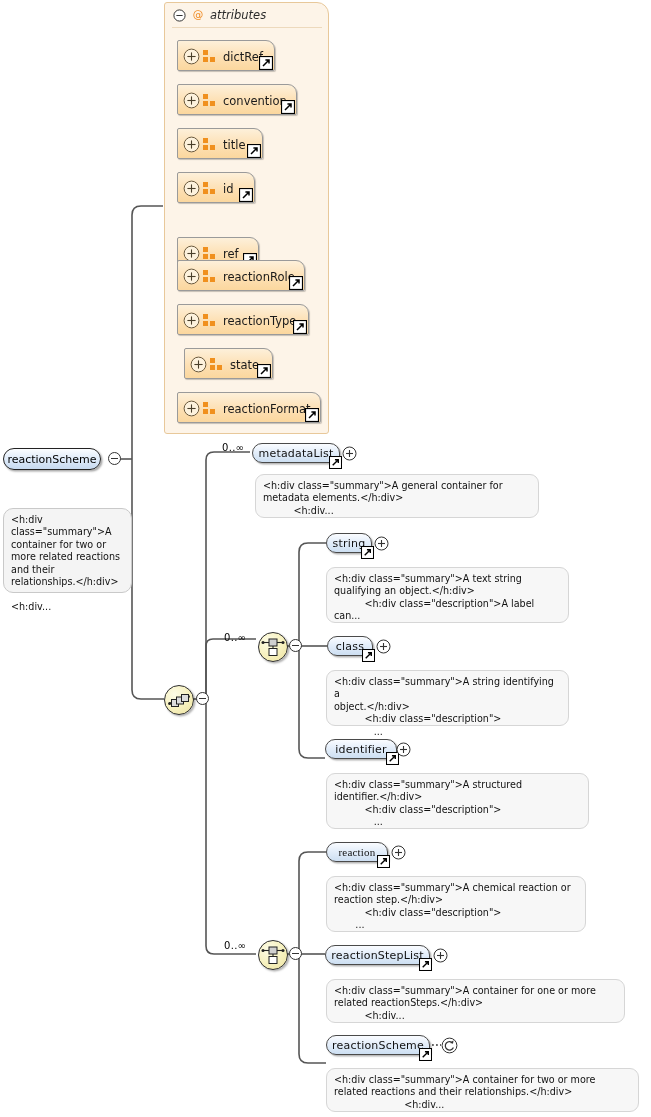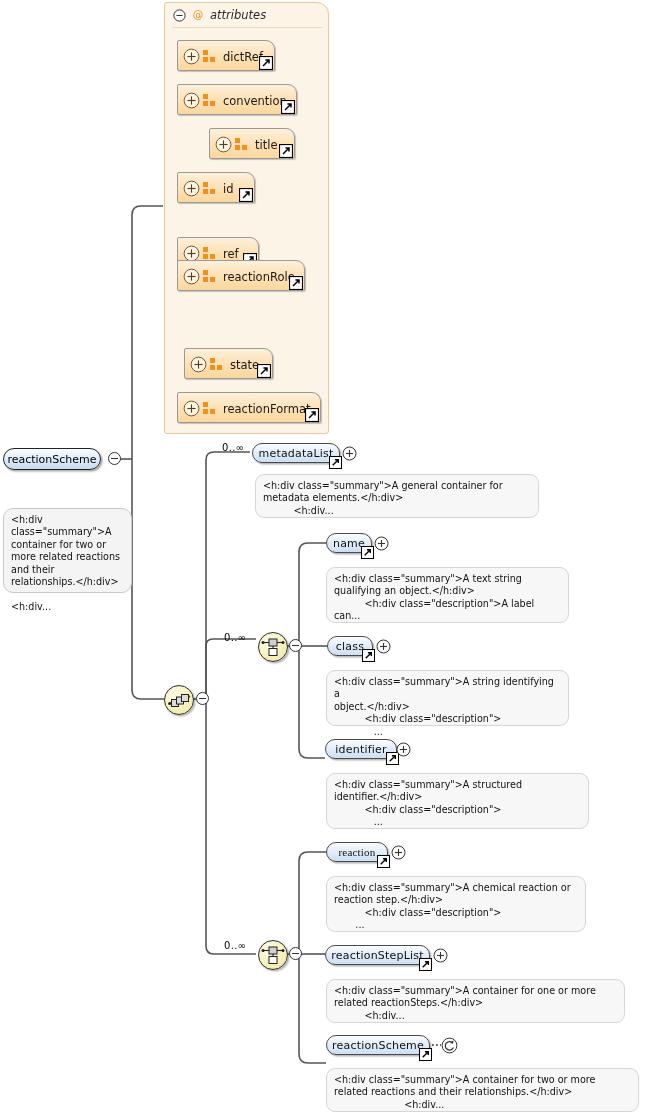--- a/index.html
+++ b/index.html
@@ -161,21 +161,21 @@
       <rect x="0" y="7" width="5" height="5" fill="#f0901e"></rect>
       <rect x="7" y="7" width="5" height="5" fill="#f0901e"></rect>
     </svg>
     <span class="nm">convention</span>
     <svg class="arrow" width="14" height="14" viewBox="0 0 14 14">
       <rect x="0.5" y="0.5" width="13" height="13" fill="#fff" stroke="#000" stroke-width="1.2"></rect>
       <path d="M4 10 L10 4 M6.4 4 H10 V7.6" stroke="#000" stroke-width="1.5" fill="none"></path>
     </svg>
   </div>
 
-  <div class="attr-box" style="left:177px;top:128px;width:86px;margin-left:32px;">
+  <div class="attr-box" style="left:177px;top:128px;width:86px;">
     <svg class="plus" width="17" height="17" viewBox="0 0 17 17">
       <circle cx="8.5" cy="8.5" r="7.4" fill="#fdf2dd" stroke="#6b5a3e" stroke-width="1"></circle>
       <line x1="4.4" y1="8.5" x2="12.6" y2="8.5" stroke="#4a3f2b" stroke-width="1.1"></line>
       <line x1="8.5" y1="4.4" x2="8.5" y2="12.6" stroke="#4a3f2b" stroke-width="1.1"></line>
     </svg>
     <svg class="sq" width="14" height="13" viewBox="0 0 14 13">
       <rect x="0" y="0" width="5" height="5" fill="#f0901e"></rect>
       <rect x="0" y="7" width="5" height="5" fill="#f0901e"></rect>
       <rect x="7" y="7" width="5" height="5" fill="#f0901e"></rect>
     </svg>
@@ -233,20 +233,37 @@
       <rect x="0" y="7" width="5" height="5" fill="#f0901e"></rect>
       <rect x="7" y="7" width="5" height="5" fill="#f0901e"></rect>
     </svg>
     <span class="nm">reactionRole</span>
     <svg class="arrow" width="14" height="14" viewBox="0 0 14 14">
       <rect x="0.5" y="0.5" width="13" height="13" fill="#fff" stroke="#000" stroke-width="1.2"></rect>
       <path d="M4 10 L10 4 M6.4 4 H10 V7.6" stroke="#000" stroke-width="1.5" fill="none"></path>
     </svg>
   </div>
 
+  <div class="attr-box" style="left:177px;top:304px;width:132px;">
+    <svg class="plus" width="17" height="17" viewBox="0 0 17 17">
+      <circle cx="8.5" cy="8.5" r="7.4" fill="#fdf2dd" stroke="#6b5a3e" stroke-width="1"></circle>
+      <line x1="4.4" y1="8.5" x2="12.6" y2="8.5" stroke="#4a3f2b" stroke-width="1.1"></line>
+      <line x1="8.5" y1="4.4" x2="8.5" y2="12.6" stroke="#4a3f2b" stroke-width="1.1"></line>
+    </svg>
+    <svg class="sq" width="14" height="13" viewBox="0 0 14 13">
+      <rect x="0" y="0" width="5" height="5" fill="#f0901e"></rect>
+      <rect x="0" y="7" width="5" height="5" fill="#f0901e"></rect>
+      <rect x="7" y="7" width="5" height="5" fill="#f0901e"></rect>
+    </svg>
+    <span class="nm">reactionType</span>
+    <svg class="arrow" width="14" height="14" viewBox="0 0 14 14">
+      <rect x="0.5" y="0.5" width="13" height="13" fill="#fff" stroke="#000" stroke-width="1.2"></rect>
+      <path d="M4 10 L10 4 M6.4 4 H10 V7.6" stroke="#000" stroke-width="1.5" fill="none"></path>
+    </svg>
+  </div>
 
   <div class="attr-box" style="left:184px;top:348px;width:89px;">
     <svg class="plus" width="17" height="17" viewBox="0 0 17 17">
       <circle cx="8.5" cy="8.5" r="7.4" fill="#fdf2dd" stroke="#6b5a3e" stroke-width="1"></circle>
       <line x1="4.4" y1="8.5" x2="12.6" y2="8.5" stroke="#4a3f2b" stroke-width="1.1"></line>
       <line x1="8.5" y1="4.4" x2="8.5" y2="12.6" stroke="#4a3f2b" stroke-width="1.1"></line>
     </svg>
     <svg class="sq" width="14" height="13" viewBox="0 0 14 13">
       <rect x="0" y="0" width="5" height="5" fill="#f0901e"></rect>
       <rect x="0" y="7" width="5" height="5" fill="#f0901e"></rect>
@@ -340,21 +357,21 @@
   <svg style="position:absolute;left:342px;top:446px;" width="15" height="15" viewBox="0 0 15 15">
     <circle cx="7.5" cy="7.5" r="6.5" fill="#fff" stroke="#333" stroke-width="1"></circle>
     <line x1="4" y1="7.5" x2="11" y2="7.5" stroke="#333" stroke-width="1.1"></line>
     <line x1="7.5" y1="4" x2="7.5" y2="11" stroke="#333" stroke-width="1.1"></line>
   </svg>
   <div class="doc" style="left:255px;top:474px;width:284px;height:44px;">&lt;h:div class="summary"&gt;A general container for
 metadata elements.&lt;/h:div&gt;
           &lt;h:div...</div>
 
   <div class="el-box" style="left:326px;top:533px;width:46px;">
-    <span class="nm">name</span>
+    <span class="nm">string</span>
     <svg class="arrow" width="13" height="13" viewBox="0 0 14 14">
       <rect x="0.5" y="0.5" width="13" height="13" fill="#fff" stroke="#000" stroke-width="1.2"></rect>
       <path d="M4 10 L10 4 M6.4 4 H10 V7.6" stroke="#000" stroke-width="1.5" fill="none"></path>
     </svg>
   </div>
   <svg style="position:absolute;left:374px;top:536px;" width="15" height="15" viewBox="0 0 15 15">
     <circle cx="7.5" cy="7.5" r="6.5" fill="#fff" stroke="#333" stroke-width="1"></circle>
     <line x1="4" y1="7.5" x2="11" y2="7.5" stroke="#333" stroke-width="1.1"></line>
     <line x1="7.5" y1="4" x2="7.5" y2="11" stroke="#333" stroke-width="1.1"></line>
   </svg>

